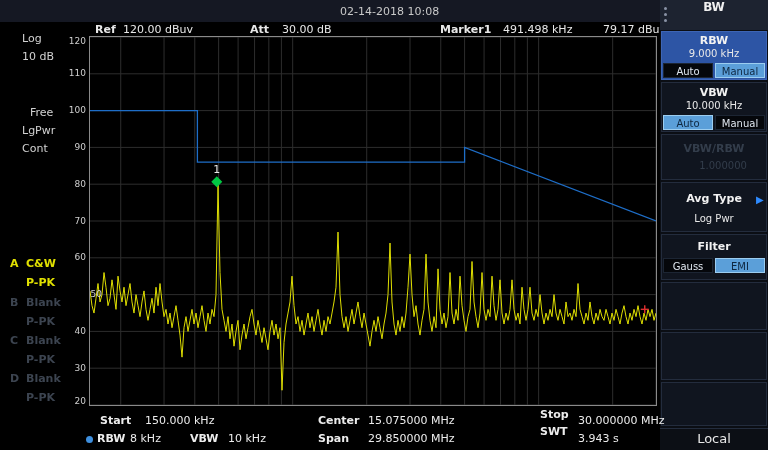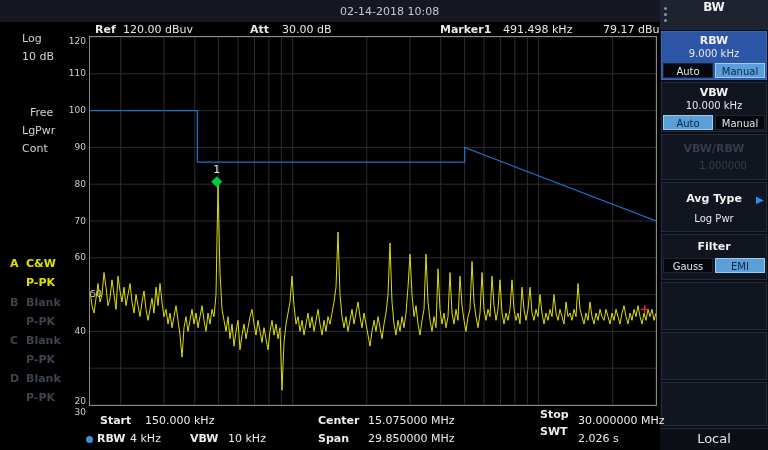--- a/index.html
+++ b/index.html
@@ -121,21 +121,21 @@
   <div id="y-axis-labels">
       <div class="ylab" style="left: 60px; top: 36px;">120</div>
       <div class="ylab" style="left: 60px; top: 67.9px;">110</div>
       <div class="ylab" style="left: 60px; top: 104.8px;">100</div>
       <div class="ylab" style="left: 60px; top: 141.7px;">90</div>
       <div class="ylab" style="left: 60px; top: 178.6px;">80</div>
       <div class="ylab" style="left: 60px; top: 215.5px;">70</div>
       <div class="ylab" style="left: 60px; top: 252.4px;">60</div>
       <div class="ylab" style="left: 76px; top: 289.3px;">50</div>
       <div class="ylab" style="left: 60px; top: 326.2px;">40</div>
-      <div class="ylab" style="left: 60px; top: 363.1px; margin-top: 44px;">30</div>
+      <div class="ylab" style="left: 60px; top: 363.1px;">30</div>
       <div class="ylab" style="left: 60px; top: 396px;">20</div>
     </div>
 
   <div class="abs panel"></div>
   <div class="abs panelHead"></div>
   <div class="abs dots">
       <i></i>
       <i></i>
       <i></i>
     </div>
@@ -176,21 +176,21 @@
 
   <div class="abs ft b" style="left:100px;top:414px;">Start</div>
   <div class="abs ft" style="left:145px;top:414px;">150.000 kHz</div>
   <div class="abs ft b" style="left:318px;top:414px;">Center</div>
   <div class="abs ft" style="left:368px;top:414px;">15.075000 MHz</div>
   <div class="abs ft b" style="left:540px;top:408px;text-align:center;">Stop</div>
   <div class="abs ft" style="left:578px;top:414px;">30.000000 MHz</div>
 
   <div class="abs blue-dot" style="left:86px;top:436px;"></div>
   <div class="abs ft b" style="left:97px;top:432px;">RBW</div>
-  <div class="abs ft" style="left:130px;top:432px;">4 kHz</div>
+  <div class="abs ft" style="left:130px;top:432px;">8 kHz</div>
   <div class="abs ft b" style="left:190px;top:432px;">VBW</div>
   <div class="abs ft" style="left:228px;top:432px;">10 kHz</div>
   <div class="abs ft b" style="left:318px;top:432px;">Span</div>
   <div class="abs ft" style="left:368px;top:432px;">29.850000 MHz</div>
   <div class="abs ft b" style="left:540px;top:425px;">SWT</div>
-  <div class="abs ft" style="left:578px;top:432px;">2.026 s</div>
+  <div class="abs ft" style="left:578px;top:432px;">3.943 s</div>
 
 </div>
 
 </body></html>

